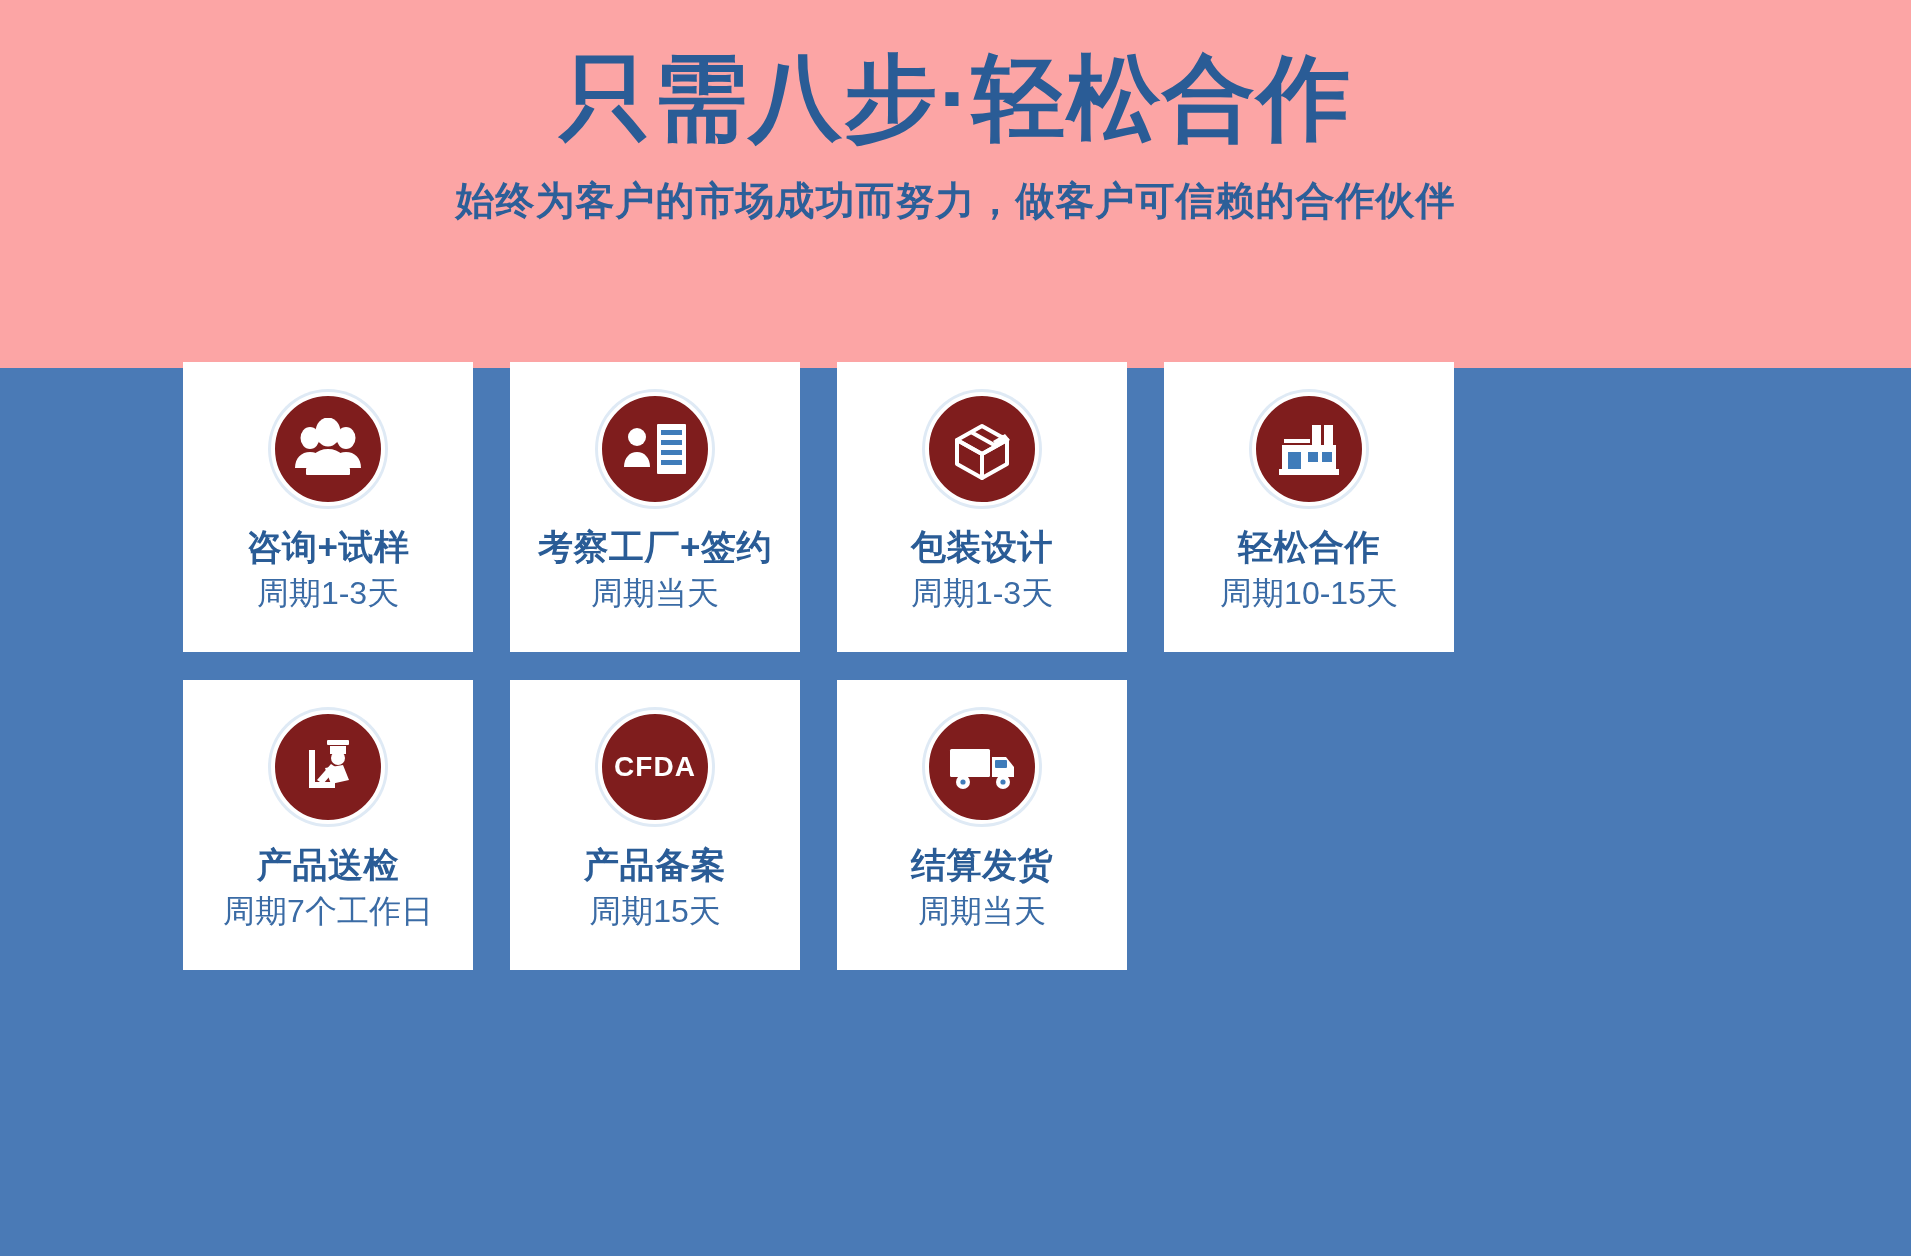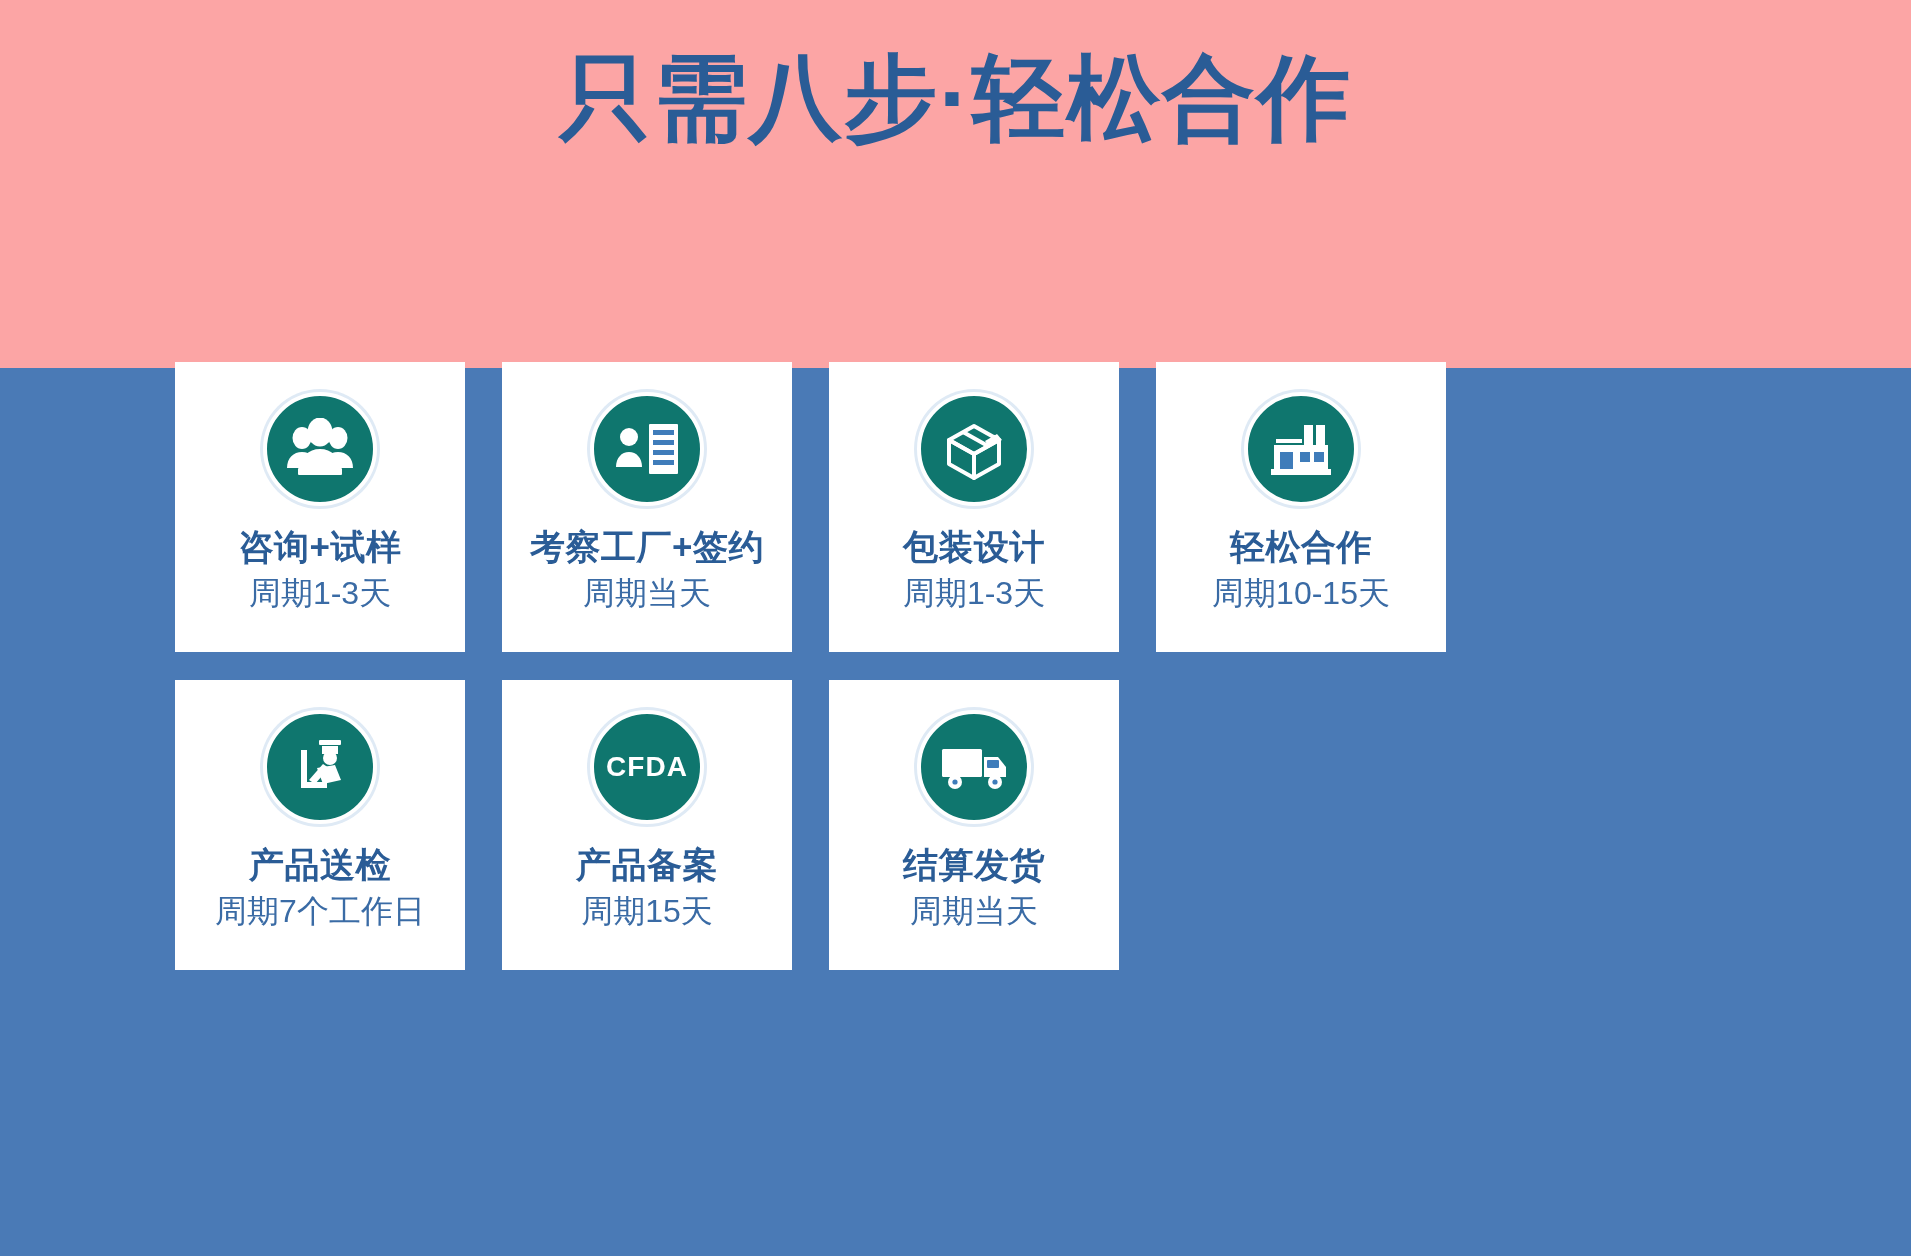--- a/index.html
+++ b/index.html
@@ -35,21 +35,21 @@
     white-space:nowrap;
   }
 
   
   .panel {
     position:absolute; left:0; top:368px; width:1911px; height:888px;
     background:#4a7ab6;
   }
   .grid {
     position:absolute;
-    left:175px; top:-6px;
+    left:183px; top:-6px;
     width:1572px;
     display:grid;
     grid-template-columns:repeat(4,290px);
     grid-template-rows:repeat(2,290px);
     column-gap:37px;
     row-gap:28px;
   }
   .card {
     background:#ffffff;
     width:290px; height:290px;
@@ -57,21 +57,21 @@
     align-items:center; justify-content:flex-start;
     padding-top:28px;
   }
   .icon-wrap {
     width:118px; height:118px;
     display:flex; align-items:center; justify-content:center;
   }
   .icon-circle {
     width:114px; height:114px;
     border-radius:50%;
-    background:#0f766e;
+    background:#7f1d1d;
     border:4px solid #ffffff;
     box-shadow:0 0 0 3px #dfeaf5;
     display:flex; align-items:center; justify-content:center;
     position:relative;
     overflow:hidden;
   }
   .icon-circle svg { display:block; }
   .card-title {
     margin-top:20px;
     font-size:35px;
@@ -97,20 +97,21 @@
     font-family:"Liberation Sans","DejaVu Sans",sans-serif;
   }
 </style>
 </head>
 <body>
 
 <div id="page">
 
   <div class="header">
     <div class="main-title">只需八步·轻松合作</div>
+    <div class="sub-title">始终为客户的市场成功而努力，做客户可信赖的合作伙伴</div>
   </div>
 
   <div class="panel">
     <div class="grid">
 
       <div class="card">
         <div class="icon-wrap">
           <div class="icon-circle">
             <svg width="72" height="62" viewBox="0 0 72 62" aria-hidden="true">
               <g fill="#ffffff">

